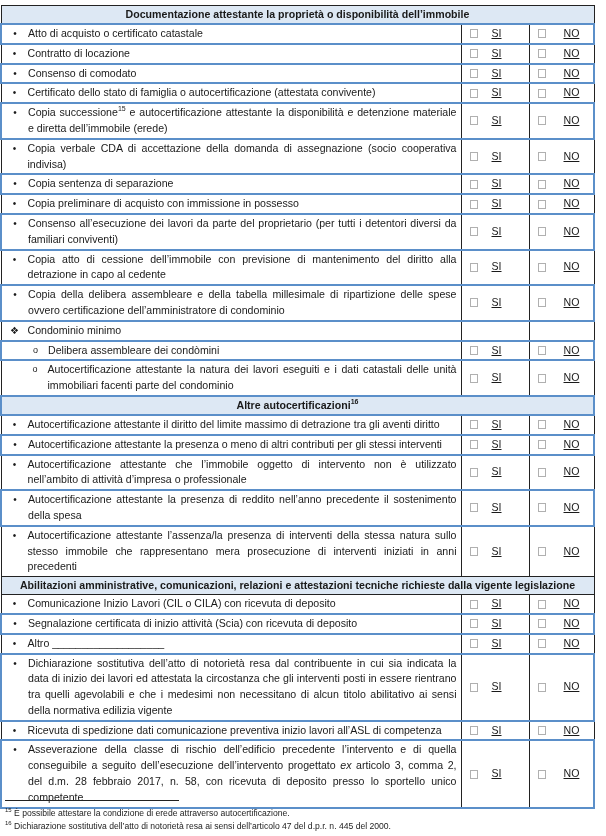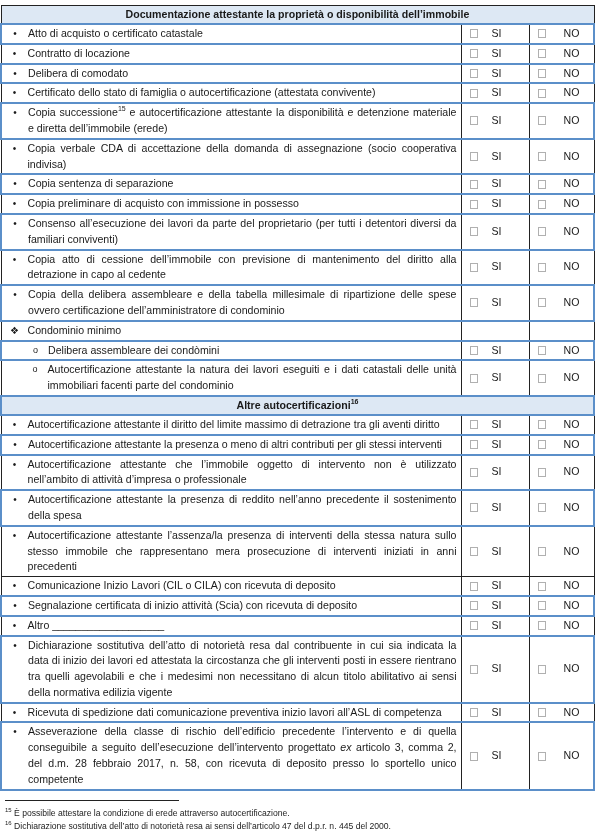--- a/index.html
+++ b/index.html
@@ -11,21 +11,21 @@
   .tbl col.c2 { width: 68px; }
   .tbl col.c3 { width: 65px; }
   tr.hl td { border-top: 2px solid #5b8fc9; border-bottom: 2px solid #5b8fc9; }
   tr.hl td:first-child { border-left: 2px solid #5b8fc9; }
   tr.hl td:last-child { border-right: 2px solid #5b8fc9; }
   tr.sec td { background: #dde8f4; font-weight: bold; text-align: center; height: 17px; font-size: 10.6px; }
   .item { display: flex; align-items: flex-start; padding: 1px 4px 1px 0; }
   .bul { width: 26px; flex: none; text-align: center; font-size: 10px; }
   .bul.sub { width: 46px; text-align: right; padding-right: 10px; box-sizing: border-box; font-size: 9px; }
   .txt { flex: 1; text-align: justify; }
-  .chk { display: flex; align-items: center; padding-left: 8px; }
+  .chk { display: flex; align-items: center; padding-left: 8px; text-decoration: underline; }
   .box { display: inline-block; width: 6px; height: 7px; border: 1px solid #b0b0b0; margin-right: 14px; }
   .no .box { margin-right: 18px; }
   sup { font-size: 7px; line-height: 0; }
   .fnrule { position: absolute; left: 5px; top: 800px; width: 174px; border-top: 1px solid #222; }
   .fn { position: absolute; left: 5px; font-size: 8.6px; color: #222; }
   .fn1 { top: 808px; } .fn2 { top: 821px; }
   .fn sup { font-size: 6px; }
 </style>
 </head>
 <body>
@@ -77,21 +77,21 @@
           <div class="chk no">
             <span class="box"></span>
             <span>NO</span>
           </div>
         </td>
       </tr>
       <tr class="hl">
         <td>
           <div class="item">
             <span class="bul">•</span>
-            <span class="txt"><span>Delibera di comodato</span></span>
+            <span class="txt"><span>Consenso di comodato</span></span>
           </div>
         </td>
         <td>
           <div class="chk yes">
             <span class="box"></span>
             <span>SI</span>
           </div>
         </td>
         <td>
           <div class="chk no">
@@ -405,20 +405,23 @@
             <span class="box"></span>
             <span>SI</span>
           </div>
         </td>
         <td>
           <div class="chk no">
             <span class="box"></span>
             <span>NO</span>
           </div>
         </td>
+      </tr>
+      <tr class="sec">
+        <td colspan="3"><span>Abilitazioni amministrative, comunicazioni, relazioni e attestazioni tecniche richieste dalla vigente legislazione</span></td>
       </tr>
       <tr>
         <td>
           <div class="item">
             <span class="bul">•</span>
             <span class="txt"><span>Comunicazione Inizio Lavori (CIL o CILA) con ricevuta di deposito</span></span>
           </div>
         </td>
         <td>
           <div class="chk yes">

